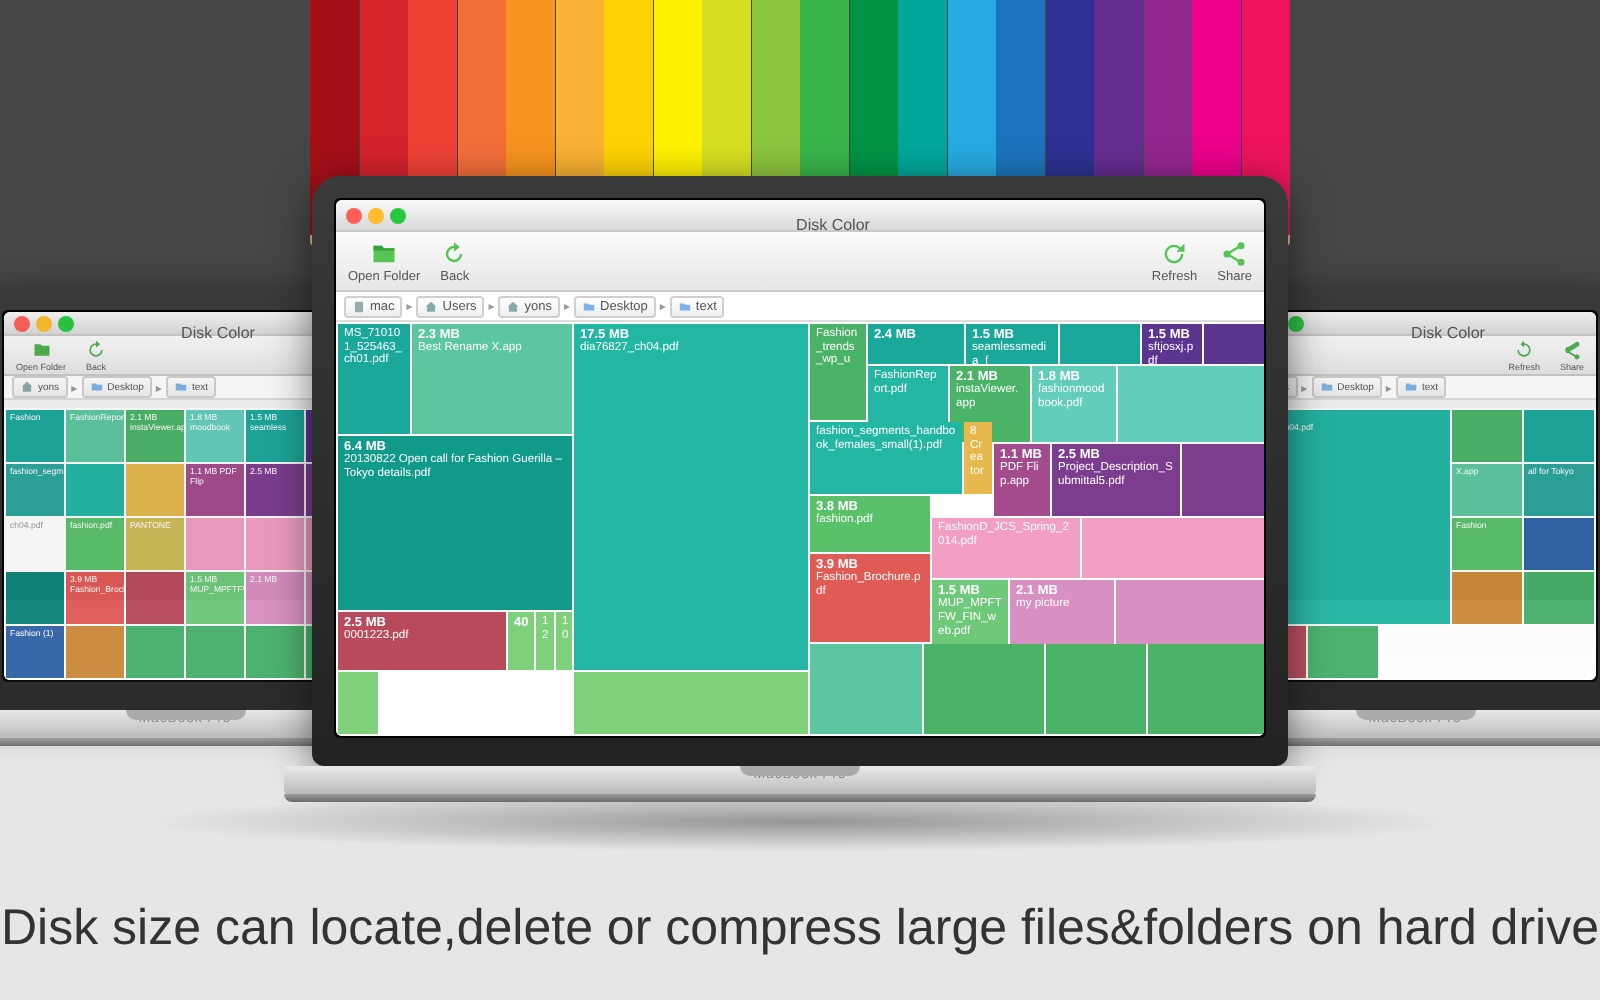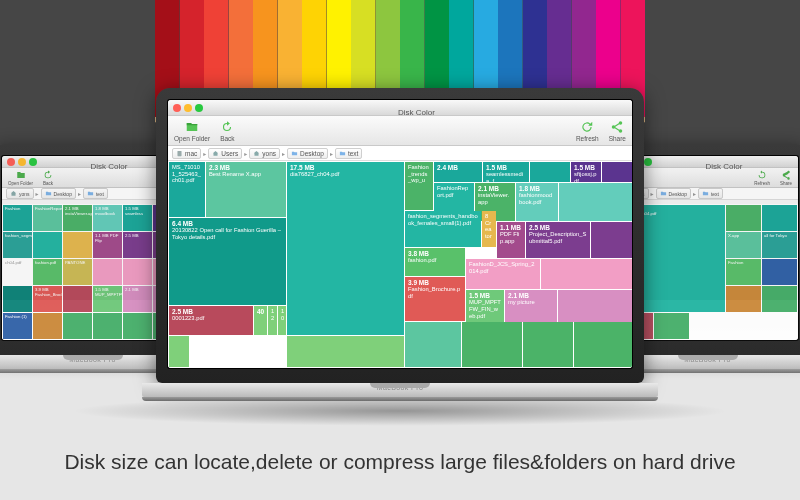--- a/index.html
+++ b/index.html
@@ -43,21 +43,21 @@
 
     
     .mini{position:absolute;top:48px;left:0;right:0;bottom:0;display:grid;grid-template-columns:repeat(6,1fr);grid-auto-rows:1fr;gap:1px;padding:1px;background:#fff;}
     .mini div{color:#fff;font-size:4.3px;padding:1px 2px;overflow:hidden;}
     .laptop.left .titlebar,.laptop.right .titlebar{height:12px}
     .laptop.left .toolbar,.laptop.right .toolbar{height:20px}
     .laptop.left .breadcrumb,.laptop.right .breadcrumb{height:12px;font-size:5px}
     .laptop.left .tool,.laptop.right .tool{font-size:4.5px}
     .laptop.left .tool .ic,.laptop.right .tool .ic{width:10px;height:10px}
 
-    .caption{position:absolute;left:0;right:0;top:450px;text-align:center;font-size:21px;color:#333;font-family:"Helvetica Neue",Arial,sans-serif}
+    .caption{position:absolute;left:0;right:0;top:450px;text-align:center;font-size:25px;color:#333;font-family:"Helvetica Neue",Arial,sans-serif}
   </style>
 </head>
 <body>
 
 <div class="wall"></div>
 <div class="pencils" id="pencils">
     <div class="pencil" style="background: linear-gradient(rgb(164, 15, 24) 85%, rgb(222, 184, 135) 85%, rgb(222, 184, 135) 92%, rgb(164, 15, 24) 92%); clip-path: polygon(0px 0px, 100% 0px, 100% 88%, 50% 100%, 0px 88%);"></div>
     <div class="pencil" style="background: linear-gradient(rgb(213, 35, 44) 85%, rgb(222, 184, 135) 85%, rgb(222, 184, 135) 92%, rgb(213, 35, 44) 92%); clip-path: polygon(0px 0px, 100% 0px, 100% 88%, 50% 100%, 0px 88%);"></div>
     <div class="pencil" style="background: linear-gradient(rgb(239, 65, 54) 85%, rgb(222, 184, 135) 85%, rgb(222, 184, 135) 92%, rgb(239, 65, 54) 92%); clip-path: polygon(0px 0px, 100% 0px, 100% 88%, 50% 100%, 0px 88%);"></div>
     <div class="pencil" style="background: linear-gradient(rgb(243, 111, 58) 85%, rgb(222, 184, 135) 85%, rgb(222, 184, 135) 92%, rgb(243, 111, 58) 92%); clip-path: polygon(0px 0px, 100% 0px, 100% 88%, 50% 100%, 0px 88%);"></div>

